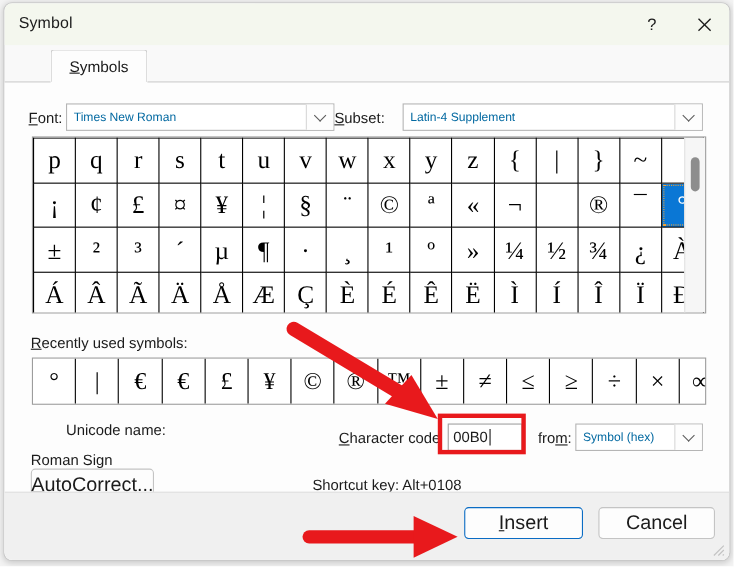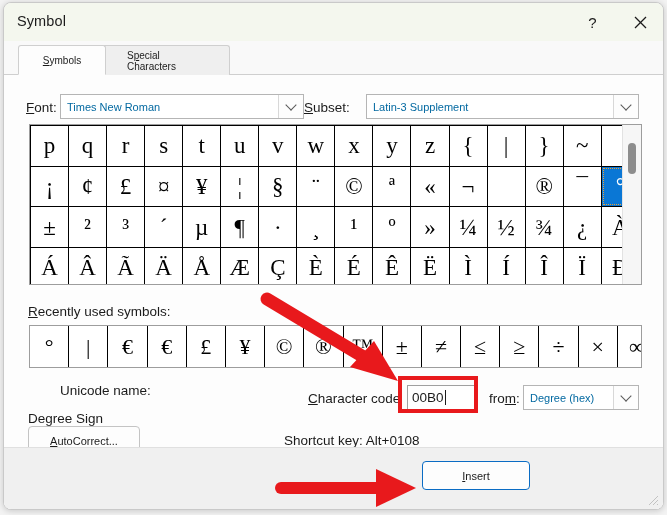--- a/index.html
+++ b/index.html
@@ -81,27 +81,28 @@
     background: #cfcfcf;
   }
   .tab {
     position: absolute;
     top: 4px;
     height: 30px;
     box-sizing: border-box;
     display: flex;
     align-items: center;
     justify-content: center;
-    font-size: 10px;
+    font-size: 14px;
     color: #1b1b1b;
     border: 1px solid #cfcfcf;
     border-bottom: none;
     border-radius: 3px 3px 0 0;
     padding: 0 28px;
     cursor: default;
+    margin-left: 28px;
   }
   .tab.active {
     background: #fdfdfd;
     z-index: 3;
     border-bottom: 1px solid #fdfdfd;
     box-shadow: 0 1px 0 0 #fdfdfd;
   }
   .tab.inactive {
     background: #efefef;
     z-index: 1;
@@ -290,21 +291,21 @@
   .pbtn {
     position: absolute;
     height: 29px;
     background: #fdfdfd;
     border: 1px solid #c4c4c4;
     border-radius: 4px;
     box-sizing: border-box;
     display: flex;
     align-items: center;
     justify-content: center;
-    font-size: 11px;
+    font-size: 18px;
     color: #1b1b1b;
     cursor: default;
     text-align: center;
   }
   .pbtn u { text-decoration: underline; }
   .pbtn.default {
     border: 1.6px solid #0a6cc4;
   }
 
   
@@ -354,38 +355,35 @@
           <line x1="12" y1="1" x2="1" y2="12" stroke="#1b1b1b" stroke-width="1.2"></line>
         </svg>
       </div>
     </div>
 
     <div class="tabstrip">
       <div class="tabline"></div>
       <div class="tab active" style="left:14px; width:88px;">
         <span><u>S</u>ymbols</span>
       </div>
-      <div class="tab inactive" style="left:94px; width:132px;">
-        <span>S<u>p</u>ecial Characters</span>
-      </div>
     </div>
 
     <div class="panel">
 
       <div class="lbl" style="left:22px; top:25px;text-align:right;"><u>F</u>ont:</div>
       <div class="combo" style="left:56px; top:19px; width:244px;">
         <div class="combo-val">Times New Roman</div>
         <div class="combo-arrow">
           <span class="chev"></span>
         </div>
       </div>
 
       <div class="lbl" style="left:300px; top:25px;"><u>S</u>ubset:</div>
       <div class="combo" style="left:362px; top:19px; width:273px;">
-        <div class="combo-val">Latin-3 Supplement</div>
+        <div class="combo-val">Latin-4 Supplement</div>
         <div class="combo-arrow">
           <span class="chev"></span>
         </div>
       </div>
     </div>
 
     <div class="gridbox">
       <div class="gridwrap">
         <table class="grid">
           <tbody id="grid-body">
@@ -489,43 +487,46 @@
               <td>≥</td>
               <td>÷</td>
               <td>×</td>
               <td>∞</td>
             </tr>
           </tbody>
       </table>
     </div>
 
     <div class="lbl" style="left:24px; top:380px;margin-left:32px;">Unicode name:</div>
-    <div class="lbl" style="left:24px; top:408px;">Degree Sign</div>
+    <div class="lbl" style="left:24px; top:408px;">Roman Sign</div>
 
     <div class="lbl" style="left:304px; top:388px;"><u>C</u>haracter code</div>
     <div class="textinput" style="left:403px; top:382px; width:68px;">
       <span>00B0</span>
         <span class="caret"></span>
     </div>
     <div class="lbl" style="left:485px; top:388px;">fro<u>m</u>:</div>
     <div class="combo" style="left:519px; top:382px; width:116px;">
-      <div class="combo-val">Degree (hex)</div>
+      <div class="combo-val">Symbol (hex)</div>
       <div class="combo-arrow">
         <span class="chev"></span>
       </div>
     </div>
 
     <div class="pbtn" style="left:24px; top:423px; width:112px;">
       <span><u>A</u>utoCorrect...</span>
     </div>
     <div class="lbl" style="left:280px; top:430px;">Shortcut key: Alt+0108</div>
 
     <div class="footer">
       <div class="pbtn default" style="left:418px; top:13px; width:108px;">
         <span><u>I</u>nsert</span>
+      </div>
+      <div class="pbtn" style="left:540px; top:13px; width:106px;">
+        <span>Cancel</span>
       </div>
       <svg class="grip" viewBox="0 0 12 12">
         <line x1="11" y1="2" x2="2" y2="11" stroke="#8a8a8a" stroke-width="1"></line>
         <line x1="11" y1="6" x2="6" y2="11" stroke="#8a8a8a" stroke-width="1"></line>
         <line x1="11" y1="10" x2="10" y2="11" stroke="#8a8a8a" stroke-width="1"></line>
       </svg>
     </div>
 
   </div>
 

